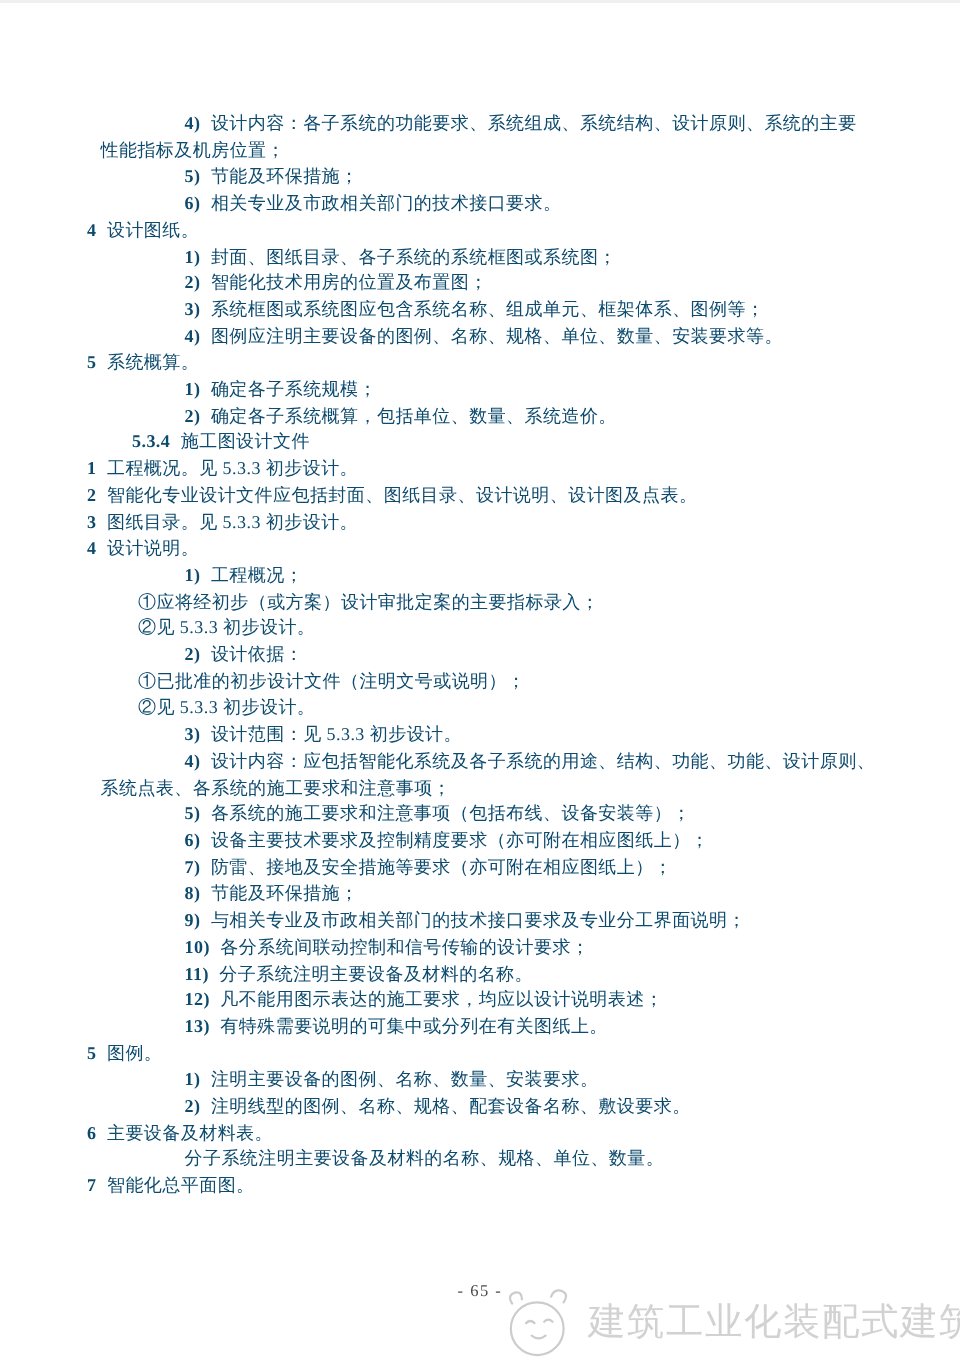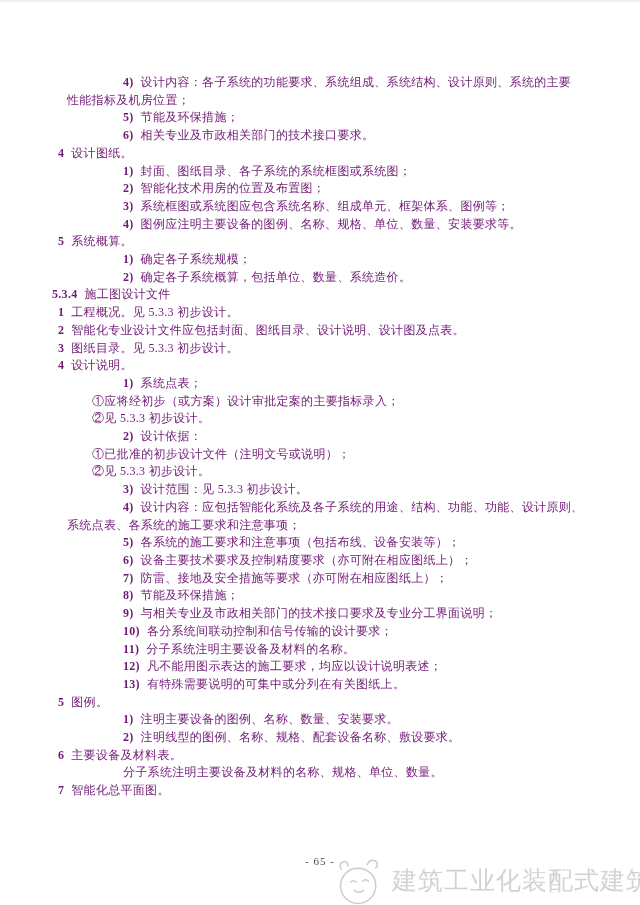--- a/index.html
+++ b/index.html
@@ -8,25 +8,25 @@
     width:640px;height:905px;
     background:#ffffff;
     overflow:hidden;
     font-family:"Liberation Serif","DejaVu Serif",serif;
     border-top:2px solid #f0f0f0;
   }
   .doc{position:absolute;top:72px;left:0;width:640px;}
   .line{
     font-size:12px;
     line-height:17.7px;
-    color:#701a75;
+    color:#0c4a6e;
     white-space:nowrap;
     letter-spacing:0.3px;
   }
-  .ind0{padding-left:52px}
+  .ind0{padding-left:88px}
   .ind1{padding-left:58px}
   .ind2{padding-left:123px}
   .ind3{padding-left:67px}
   .ind4{padding-left:92px}
   .marker{font-weight:bold;margin-right:7px;}
   .pageno{
     position:absolute;top:853px;left:0;width:640px;
     text-align:center;
     font-size:11px;color:#4a4a4a;letter-spacing:1px;
   }
@@ -61,21 +61,21 @@
       <div class="line ind2"><span class="marker">3)</span><span>系统框图或系统图应包含系统名称、组成单元、框架体系、图例等；</span></div>
       <div class="line ind2"><span class="marker">4)</span><span>图例应注明主要设备的图例、名称、规格、单位、数量、安装要求等。</span></div>
       <div class="line ind1"><span class="marker">5</span><span>系统概算。</span></div>
       <div class="line ind2"><span class="marker">1)</span><span>确定各子系统规模；</span></div>
       <div class="line ind2"><span class="marker">2)</span><span>确定各子系统概算，包括单位、数量、系统造价。</span></div>
       <div class="line ind0"><span class="marker">5.3.4</span><span>施工图设计文件</span></div>
       <div class="line ind1"><span class="marker">1</span><span>工程概况。见 5.3.3 初步设计。</span></div>
       <div class="line ind1"><span class="marker">2</span><span>智能化专业设计文件应包括封面、图纸目录、设计说明、设计图及点表。</span></div>
       <div class="line ind1"><span class="marker">3</span><span>图纸目录。见 5.3.3 初步设计。</span></div>
       <div class="line ind1"><span class="marker">4</span><span>设计说明。</span></div>
-      <div class="line ind2"><span class="marker">1)</span><span>系统点表；</span></div>
+      <div class="line ind2"><span class="marker">1)</span><span>工程概况；</span></div>
       <div class="line ind4"><span>①应将经初步（或方案）设计审批定案的主要指标录入；</span></div>
       <div class="line ind4"><span>②见 5.3.3 初步设计。</span></div>
       <div class="line ind2"><span class="marker">2)</span><span>设计依据：</span></div>
       <div class="line ind4"><span>①已批准的初步设计文件（注明文号或说明）；</span></div>
       <div class="line ind4"><span>②见 5.3.3 初步设计。</span></div>
       <div class="line ind2"><span class="marker">3)</span><span>设计范围：见 5.3.3 初步设计。</span></div>
       <div class="line ind2"><span class="marker">4)</span><span>设计内容：应包括智能化系统及各子系统的用途、结构、功能、功能、设计原则、</span></div>
       <div class="line ind3"><span>系统点表、各系统的施工要求和注意事项；</span></div>
       <div class="line ind2"><span class="marker">5)</span><span>各系统的施工要求和注意事项（包括布线、设备安装等）；</span></div>
       <div class="line ind2"><span class="marker">6)</span><span>设备主要技术要求及控制精度要求（亦可附在相应图纸上）；</span></div>

